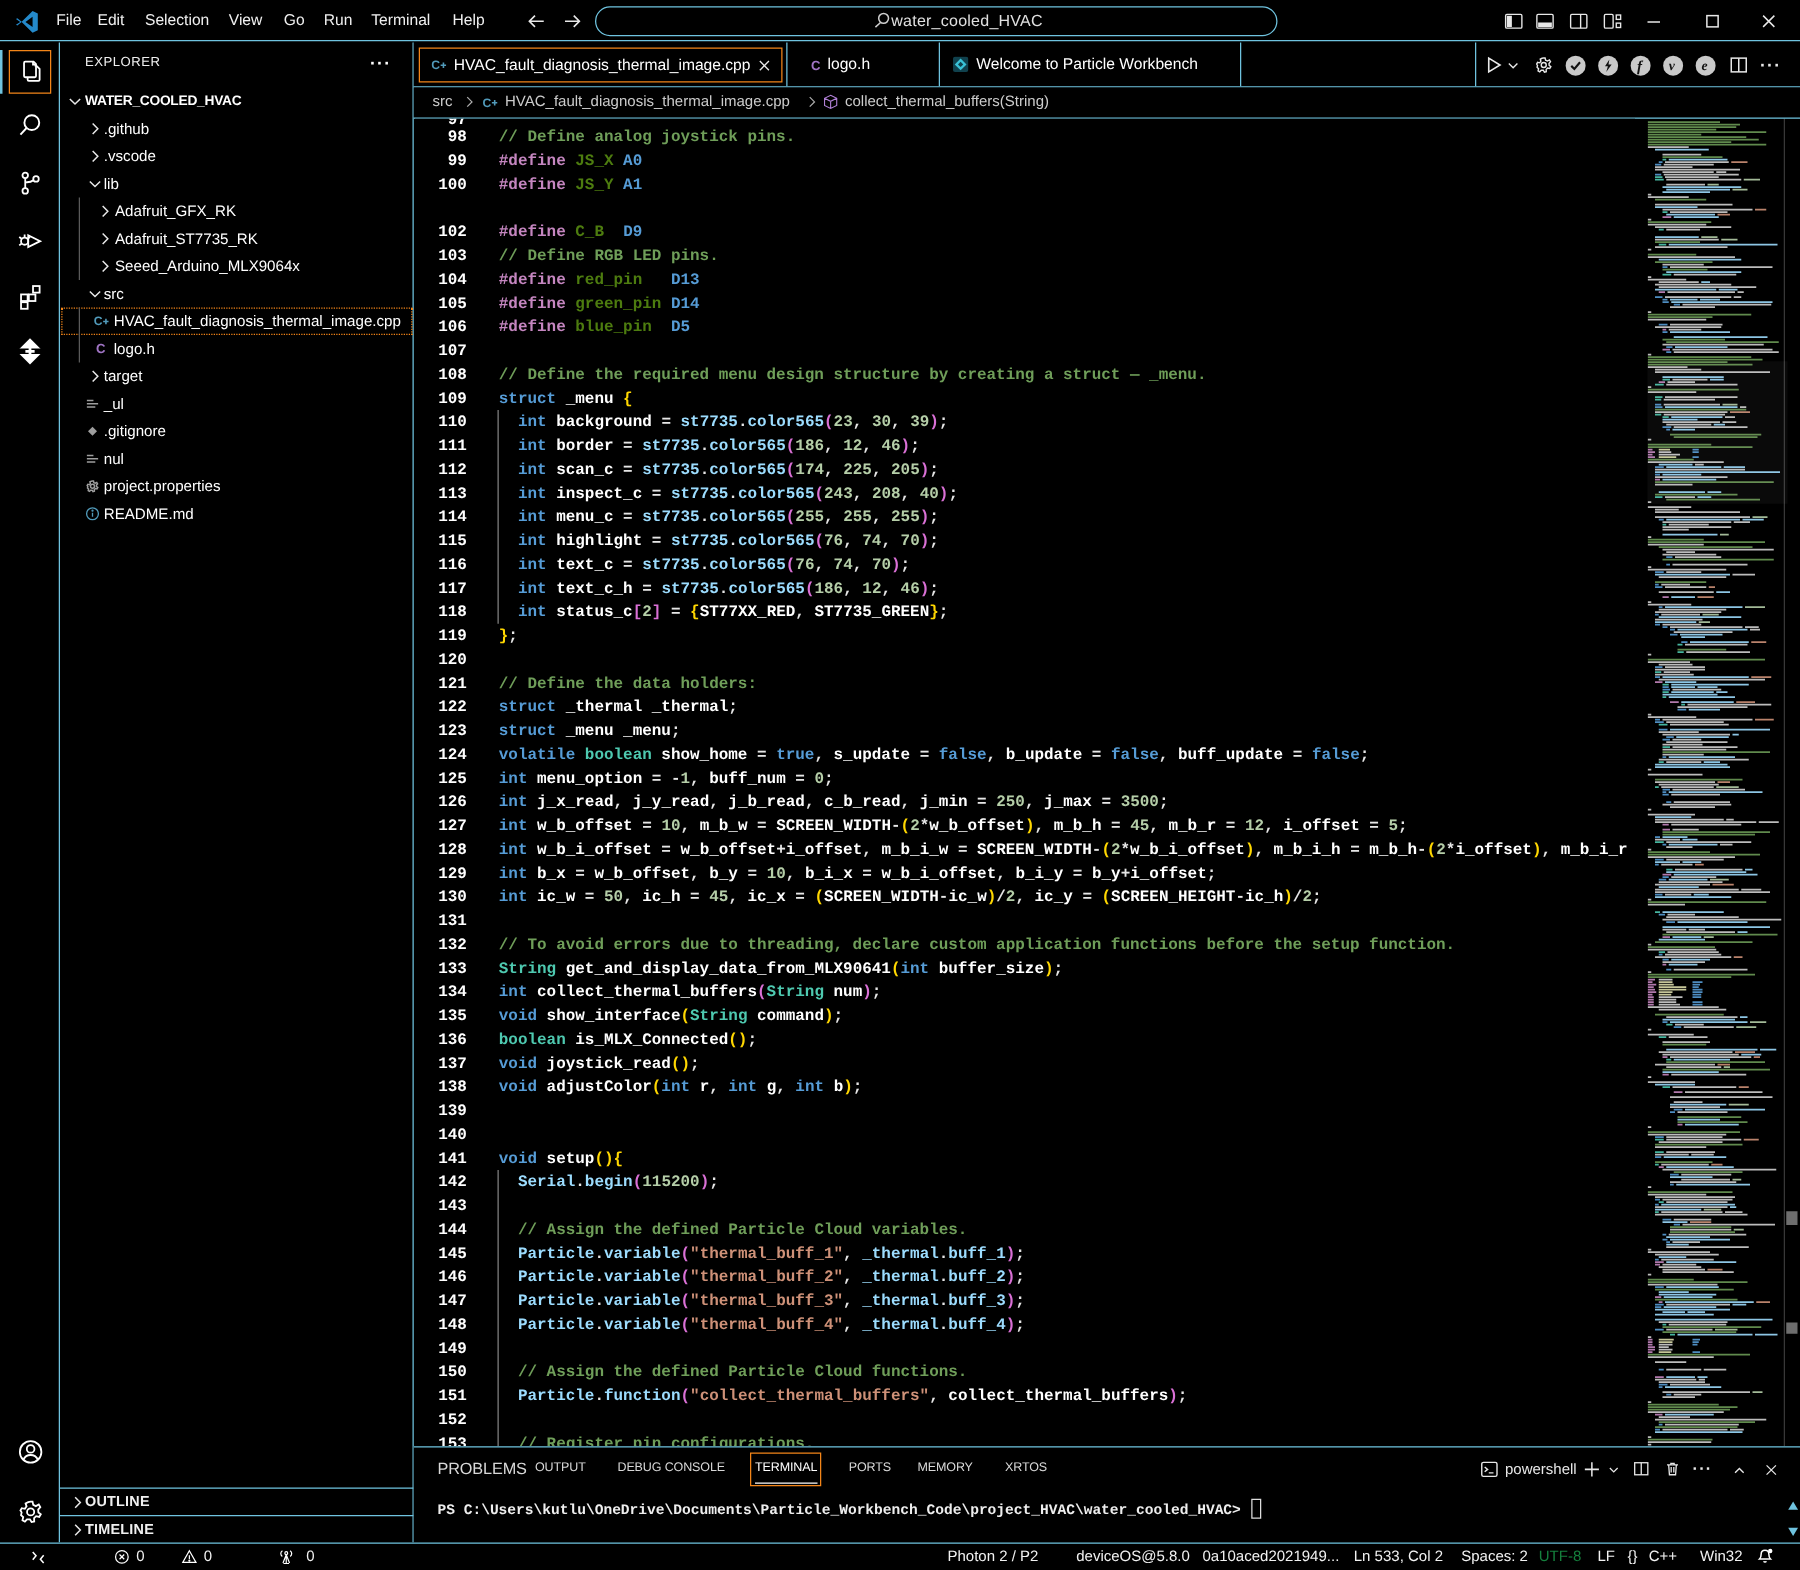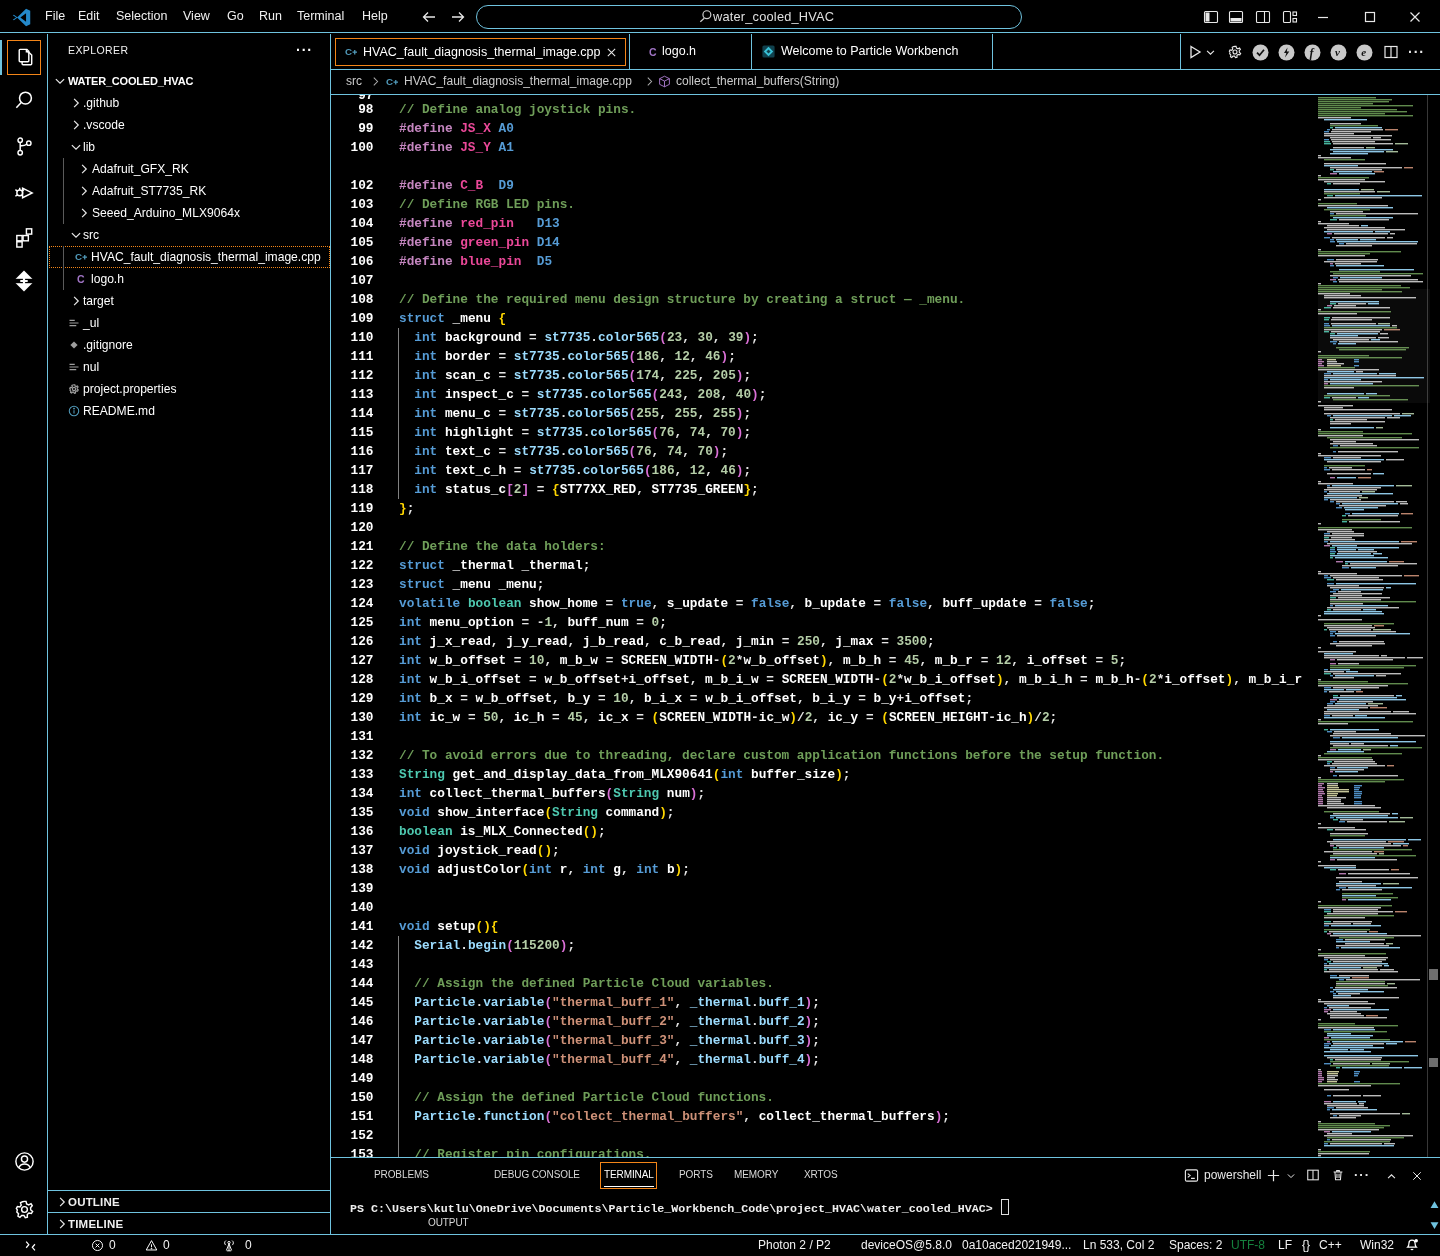--- a/index.html
+++ b/index.html
@@ -1,20 +1,20 @@
 <!DOCTYPE html>
 <html><head><meta charset="utf-8"><style>
 * { margin:0; padding:0; box-sizing:border-box; }
 html,body { width:1440px; height:1256px; background:#000; overflow:hidden; }
 body { font-family:"Liberation Sans", sans-serif; position:relative; color:#fff; }
 .abs { position:absolute; }
 svg { display:block; }
 
 i { font-style:normal; }
-i.c{color:#6F9E59} i.p{color:#C586C0} i.m{color:#ec4899} i.k{color:#569CD6}
+i.c{color:#6F9E59} i.p{color:#C586C0} i.m{color:#4d7c0f} i.k{color:#569CD6}
 i.t{color:#4EC9B0} i.n{color:#B5CEA8} i.s{color:#CE9178} i.v{color:#9CDCFE}
 i.o{color:#E6E6E6} i.g1{color:#FFD700} i.g2{color:#DA70D6}
 .codewrap { position:absolute; left:332px; top:95px; width:976px; height:1062px; overflow:hidden; background:#000; }
 .row { position:absolute; left:0; height:19px; line-height:19px; white-space:pre;
   font-family:"Liberation Mono", monospace; font-size:12.75px; font-weight:700; color:#fff; }
 .ln { position:absolute; left:0; top:0; width:41.5px; text-align:right; color:#fff; }
 .ct { position:absolute; left:67px; top:0; }
 .guide { position:absolute; width:1px; background:rgba(235,235,235,0.55); left:66px; }
 </style></head>
 <body>
@@ -1082,22 +1082,22 @@
       <rect x="0" y="1056.0" width="52" height="1.4" fill="#6A9955" fill-opacity="0.9"></rect>
       <rect x="0" y="1058.0" width="51" height="1.4" fill="#d0d0d0" fill-opacity="0.9"></rect>
       <rect x="0" y="1060.0" width="3" height="1.4" fill="#d0d0d0" fill-opacity="0.9"></rect>
     </svg>
   </div>
 <div class="abs" style="left:1318px;top:289px;width:112px;height:114px;background:rgba(255,255,255,0.04);"></div>
 <div class="abs" style="left:1427px;top:95px;width:1px;height:1062px;background:rgba(255,255,255,0.22);"></div>
 <div class="abs" style="left:1429px;top:969px;width:9px;height:11px;background:#6e6e6e;"></div>
 <div class="abs" style="left:1429px;top:1058px;width:9px;height:9px;background:#6e6e6e;"></div>
 <div class="abs" style="left:331px;top:1157px;width:1109px;height:77px;background:#000;border-top:1px solid #6FC3DF;"></div>
-<div class="abs" style="left:350px;top:1162px;height:26px;line-height:26px;font-size:10px;color:#d8d8d8;letter-spacing:-0.1px;margin-left:24px;">PROBLEMS</div>
-<div class="abs" style="left:428px;top:1162px;height:26px;line-height:26px;font-size:10px;color:#d8d8d8;letter-spacing:-0.1px;margin-top:48px;">OUTPUT</div>
+<div class="abs" style="left:350px;top:1162px;height:26px;line-height:26px;font-size:13px;color:#d8d8d8;letter-spacing:-0.1px;">PROBLEMS</div>
+<div class="abs" style="left:428px;top:1162px;height:26px;line-height:26px;font-size:10px;color:#d8d8d8;letter-spacing:-0.1px;">OUTPUT</div>
 <div class="abs" style="left:494px;top:1162px;height:26px;line-height:26px;font-size:10px;color:#d8d8d8;letter-spacing:-0.1px;">DEBUG CONSOLE</div>
 <div class="abs" style="left:604px;top:1162px;height:26px;line-height:26px;font-size:10px;color:#fff;letter-spacing:-0.1px;">TERMINAL</div>
 <div class="abs" style="left:679px;top:1162px;height:26px;line-height:26px;font-size:10px;color:#d8d8d8;letter-spacing:-0.1px;">PORTS</div>
 <div class="abs" style="left:734px;top:1162px;height:26px;line-height:26px;font-size:10px;color:#d8d8d8;letter-spacing:-0.1px;text-align:right;">MEMORY</div>
 <div class="abs" style="left:804px;top:1162px;height:26px;line-height:26px;font-size:10px;color:#d8d8d8;letter-spacing:-0.1px;">XRTOS</div>
 <div class="abs" style="left:600px;top:1162px;width:57px;height:27px;border:1px solid #F38518;"></div>
 <div class="abs" style="left:604px;top:1186px;width:50px;height:1px;background:#fff;"></div>
 <svg class="abs" style="left:1184px;top:1168px" width="15" height="15" viewBox="0 0 16 16" fill="none" stroke="#e8e8e8" stroke-width="1.2">
     <rect x="1.5" y="2" width="13" height="12" rx="1.5"></rect>
     <path d="M4 6l2.5 2L4 10M7.5 11h4"></path>

